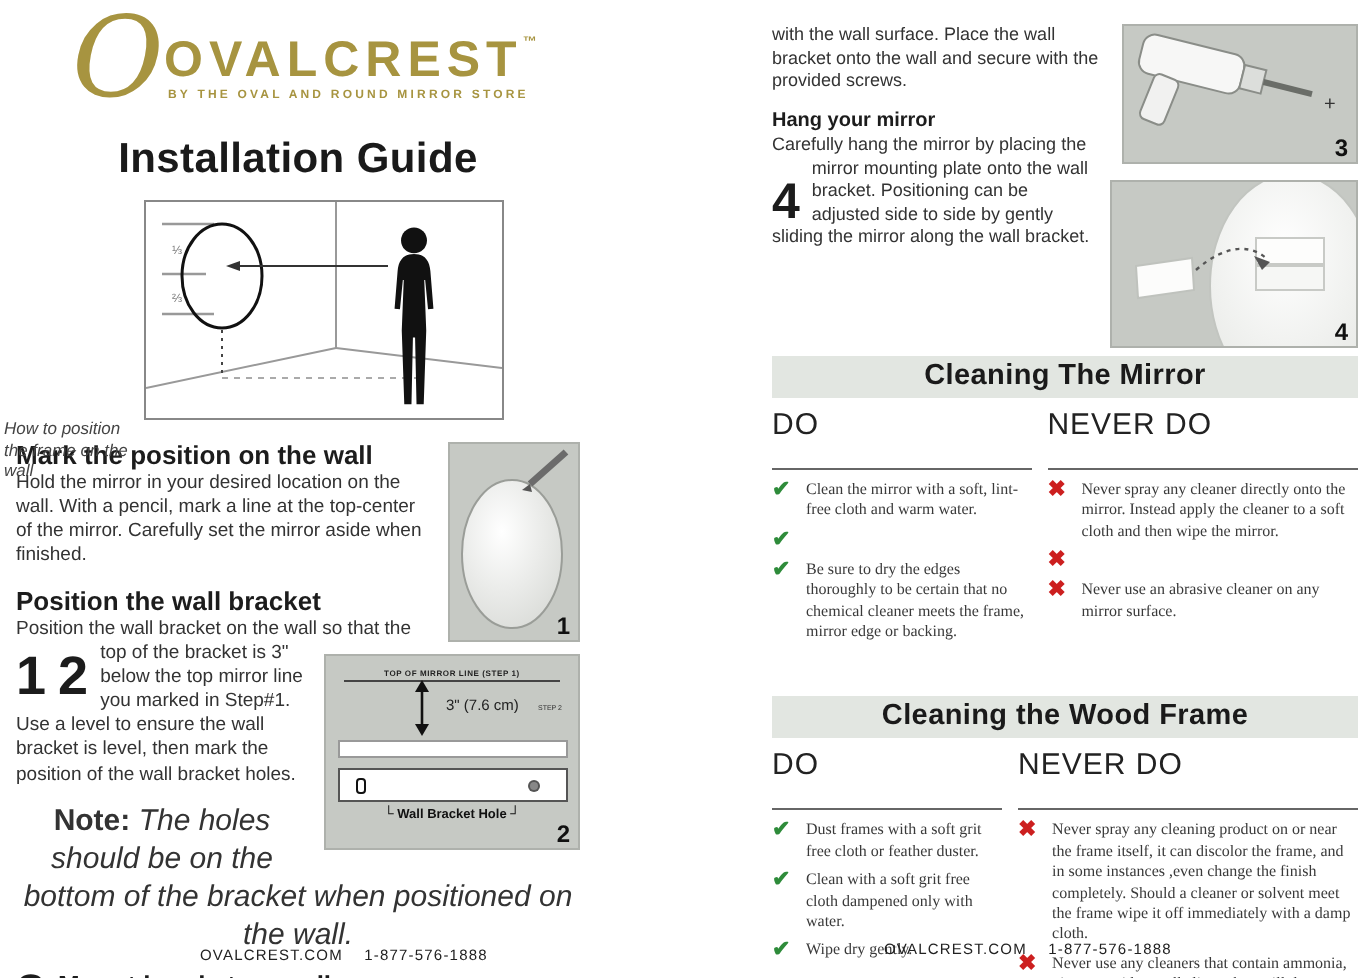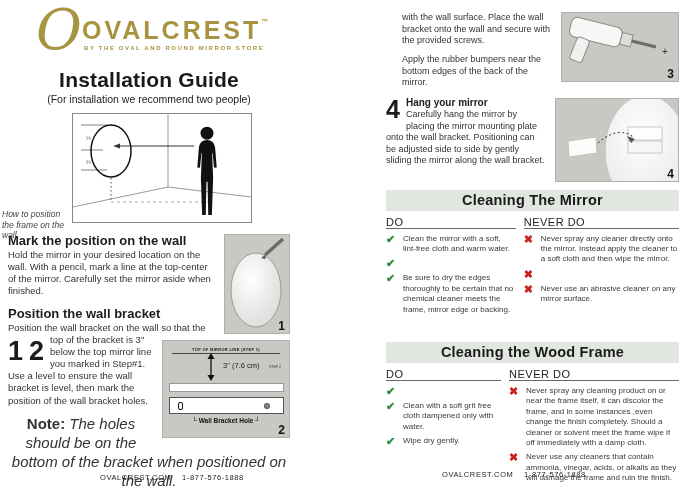--- a/index.html
+++ b/index.html
@@ -66,64 +66,63 @@
   .b-slot { position:absolute; left:8px; top:4px; width:5px; height:8px; border:1px solid #111; border-radius:2px; background:#fff; }
   .b-screw { position:absolute; right:14px; top:6px; width:4px; height:4px; border-radius:50%; background:#888; box-shadow:0 0 0 1px #555; }
   .b-holelabel { position:absolute; left:0; top:76px; width:100%; text-align:center; font-size:6.5px; font-weight:700; color:#111; }
   .b-corner { font-weight:400; font-size:7px; color:#111; }
 
   
   .page-right { position:absolute; left:386px; top:0; width:293px; height:489px; }
   .cont { padding-top:12px; }
   .fig3 { width:118px; height:70px; float:right; margin:0 0 6px 8px; }
   .fig4 { width:124px; height:84px; float:right; clear:right; margin:2px 0 4px 8px; }
-  .cont-para { font-size:9px; line-height:1.3; color:#333; margin-bottom:7px;margin-left:16px; }
+  .cont-para { font-size:9px; line-height:1.3; color:#333; margin-bottom:7px; }
   .step4 .step-num { font-size:25px; }
   .step4 .step-head { font-size:10px; }
   .step4 .step-body { font-size:9px; }
 
   .clean { clear:both; margin-top:23px; }
   .clean-title {
     background:#e2e6e1; text-align:center; font-weight:700;
     font-size:14.5px; color:#1a1a1a; padding:2px 0 3px 0; letter-spacing:0.2px;
   }
   .cols { display:flex; margin-top:5px; }
   .col { padding-right:8px; }
   .w47 { width:47%; } .w53 { width:53%; padding-right:0; }
   .w42 { width:42%; } .w58 { width:58%; padding-right:0; }
   .col-label {
-    font-size:11px; color:#222; letter-spacing:0.5px;
-    border-bottom:1px solid #666; padding-bottom:0; margin-bottom:5px;
+    font-size:15px; color:#222; letter-spacing:0.5px;
+    border-bottom:1px solid #666; padding-bottom:13px; margin-bottom:5px;
   }
   .item { display:flex; gap:4px; margin-bottom:4px; }
   .item-icon { flex:0 0 13px; font-size:11px; line-height:1; font-weight:700; }
   .icon-check { color:#2e8b3a; }
   .icon-cross { color:#cc1f1f; }
-  .item-text { font-size:8px; line-height:1.3; color:#3a3a3a; }
+  .item-text { font-size:8px; line-height:1.3; color:#3a3a3a;font-family:Liberation Serif, serif; }
   .footer-right { left:22px; top:470px; position:absolute; }
 
   svg text { font-family:"Liberation Sans", sans-serif; }
 </style>
 </head>
 <body>
 
 <div class="sheet">
 
   <div class="page-left">
 
     <header class="brand">
       <span class="brand-o">O</span>
       <div class="brand-text">
         <div><span class="brand-name">OVALCREST</span><span class="brand-tm">™</span></div>
         <div class="brand-tagline">BY THE OVAL AND ROUND MIRROR STORE</div>
       </div>
     </header>
 
     <h1 class="title">Installation Guide</h1>
-    <div class="subtitle">(For installation we recommend two people)</div>
 
     <figure class="room-diagram">
       <svg width="178" height="108" viewBox="0 0 178 108">
 
         <line x1="95" y1="0" x2="95" y2="73" stroke="#999" stroke-width="1"></line>
         <line x1="0" y1="93" x2="95" y2="73" stroke="#999" stroke-width="1"></line>
         <line x1="95" y1="73" x2="178" y2="83" stroke="#999" stroke-width="1"></line>
         <line x1="38" y1="88" x2="136" y2="88" stroke="#aaa" stroke-width="1" stroke-dasharray="3,3"></line>
 
         <line x1="8" y1="11" x2="34" y2="11" stroke="#999" stroke-width="1.2"></line>
@@ -220,21 +219,20 @@
             <rect x="58" y="16" width="11" height="12" fill="#dcdedb" stroke="#8a8d88" stroke-width="1"></rect>
             <line x1="69" y1="22" x2="94" y2="22" stroke="#6a6d68" stroke-width="3"></line>
             <rect x="14" y="31" width="13" height="24" rx="3" transform="rotate(8 20 43)" fill="#f1f1f0" stroke="#8a8d88" stroke-width="1"></rect>
           </g>
           <text x="100" y="42" font-size="10" fill="#333">+</text>
         </svg>
         <span class="fig-num">3</span>
       </figure>
 
       <p class="cont-para">with the wall surface. Place the wall bracket onto the wall and secure with the provided screws.</p>
-      <p class="cont-para">Apply the rubber bumpers near the bottom edges of the back of the mirror.</p>
 
       <figure class="fig fig4">
         <svg width="122" height="82" viewBox="0 0 122 82">
           <defs>
             <radialGradient id="backGrad" cx="45%" cy="35%" r="85%">
               <stop offset="0%" stop-color="#ffffff"></stop>
               <stop offset="100%" stop-color="#e2e4e0"></stop>
             </radialGradient>
           </defs>
           <ellipse cx="90" cy="52" rx="41" ry="56" fill="url(#backGrad)" stroke="#c2c5c0" stroke-width="1"></ellipse>
@@ -288,20 +286,21 @@
       </div>
     </section>
 
     <section class="clean">
       <h2 class="clean-title">Cleaning the Wood Frame</h2>
       <div class="cols">
         <div class="col w42">
           <div class="col-label">DO</div>
           <div class="item">
               <span class="item-icon icon-check">✔</span>
+              <span class="item-text">Dust frames with a soft grit free cloth or feather duster.</span>
             </div>
           <div class="item">
               <span class="item-icon icon-check">✔</span>
               <span class="item-text">Clean with a soft grit free cloth dampened only with water.</span>
             </div>
           <div class="item">
               <span class="item-icon icon-check">✔</span>
               <span class="item-text">Wipe dry gently.</span>
             </div>
         </div>

